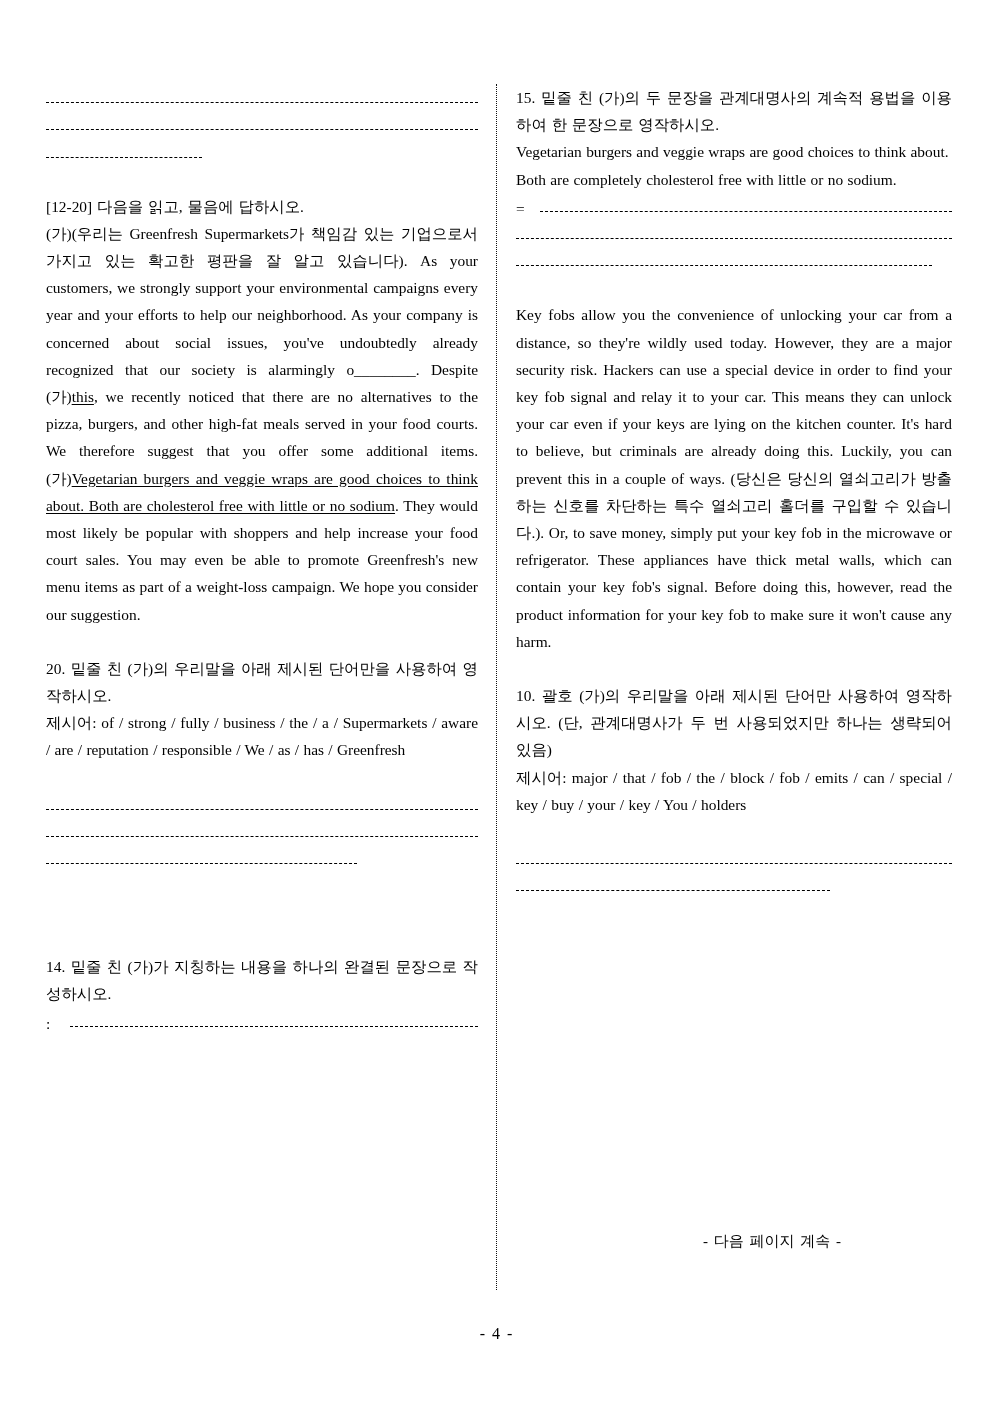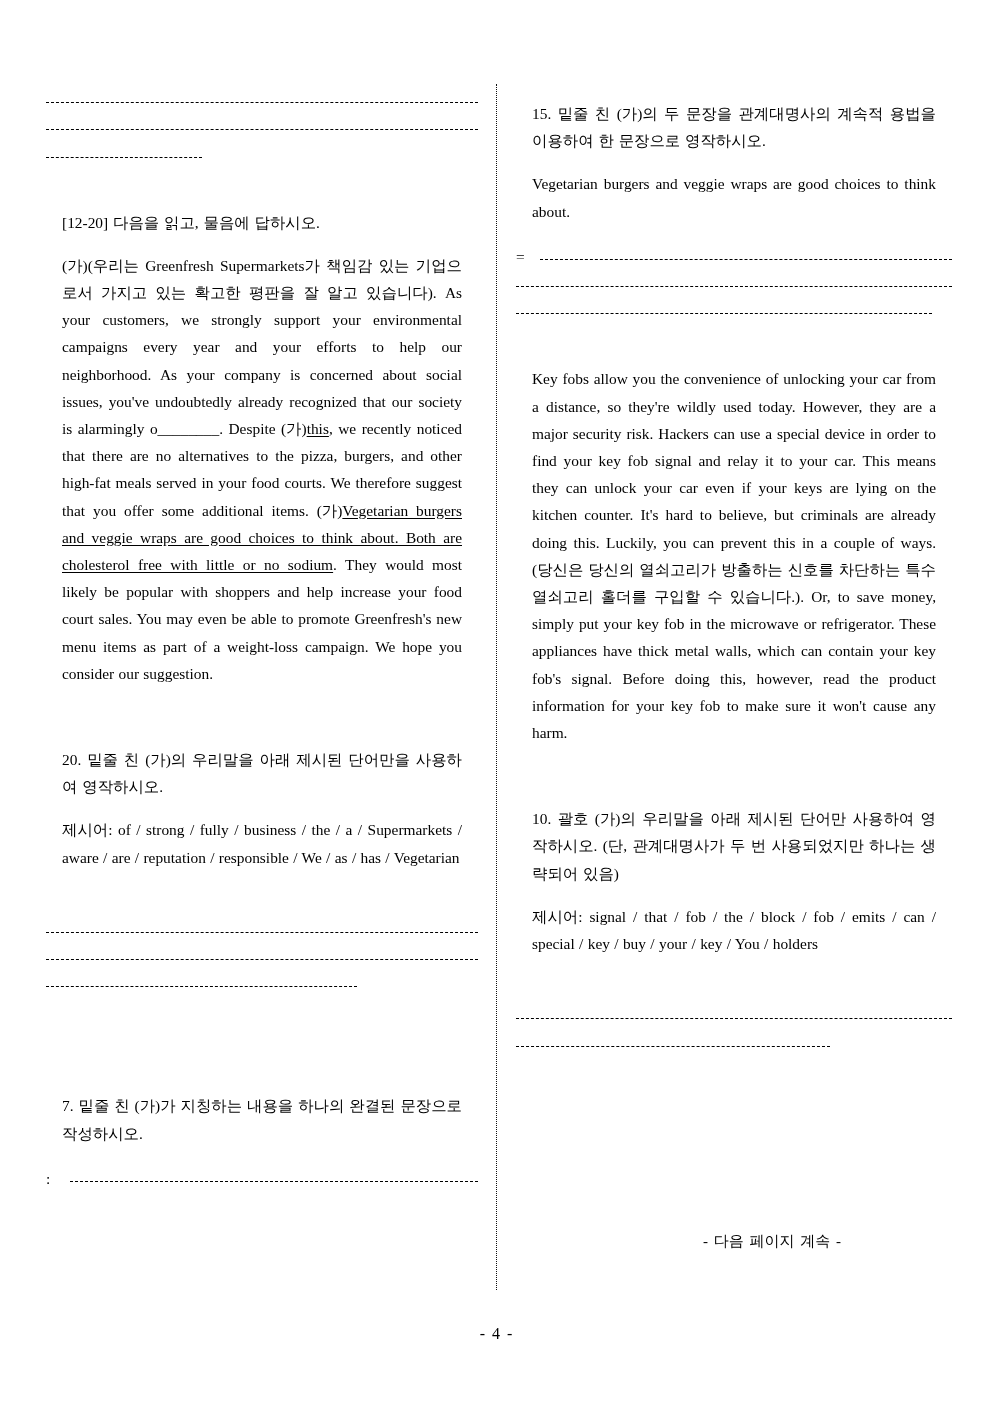--- a/index.html
+++ b/index.html
@@ -44,21 +44,21 @@
     height: 1206px;
     border-left: 1px dotted #111;
   }
 
   
   .para {
     font-size: 15.4px;
     line-height: 27.2px;
     text-align: justify;
     text-justify: inter-word;
-    margin: 16px;
+    margin: 0;
     word-spacing: 0.5px;
   }
   .para.ko { word-spacing: 1px; }
   .gap-md { height: 27px; }
   .gap-xl { height: 54px; }
 
   u.ul { text-decoration: underline; text-underline-offset: 2px; }
 
   
   .ansline {
@@ -132,54 +132,55 @@
 
       <div class="gap-md"></div>
 
       <p class="para ko">[12-20] 다음을 읽고, 물음에 답하시오.</p>
 
       <p class="para"><span>(가)(우리는 Greenfresh Supermarkets가 책임감 있는 기업으로서 가지고 있는 확고한 평판을 잘 알고 있습니다). As your customers, we strongly support your environmental campaigns every year and your efforts to help our neighborhood. As your company is concerned about social issues, you've undoubtedly already recognized that our society is alarmingly o________. Despite (가)</span><u class="ul">this</u><span>, we recently noticed that there are no alternatives to the pizza, burgers, and other high-fat meals served in your food courts. We therefore suggest that you offer some additional items. (가)</span><u class="ul">Vegetarian burgers and veggie wraps are good choices to think about. Both are cholesterol free with little or no sodium</u><span>. They would most likely be popular with shoppers and help increase your food court sales. You may even be able to promote Greenfresh's new menu items as part of a weight-loss campaign. We hope you consider our suggestion.</span></p>
 
       <div class="gap-md"></div>
 
       <p class="para ko">20. 밑줄 친 (가)의 우리말을 아래 제시된 단어만을 사용하여 영작하시오.</p>
-      <p class="para"><span>제시어:</span> <span>of / strong / fully / business / the / a / Supermarkets / aware / are / reputation / responsible / We / as / has / Vegetarian</span></p>
+      <p class="para"><span>제시어:</span> <span>of / strong / fully / business / the / a / Supermarkets / aware / are / reputation / responsible / We / as / has / Greenfresh</span></p>
 
       <div class="gap-md"></div>
 
       <div>
         <div class="ansline w-full">
             <span class="rule"></span>
           </div>
         <div class="ansline w-full">
             <span class="rule"></span>
           </div>
         <div class="ansline w-72">
             <span class="rule"></span>
           </div>
       </div>
 
       <div class="gap-md"></div>
 
 
       <div class="gap-xl"></div>
 
-      <p class="para ko">7. 밑줄 친 (가)가 지칭하는 내용을 하나의 완결된 문장으로 작성하시오.</p>
+      <p class="para ko">14. 밑줄 친 (가)가 지칭하는 내용을 하나의 완결된 문장으로 작성하시오.</p>
 
       <div class="ansline has-lead w-full">
         <span class="lead">:</span>
         <span class="rule"></span>
       </div>
 
     </div>
 
     <div class="col right">
 
       <p class="para ko">15. 밑줄 친 (가)의 두 문장을 관계대명사의 계속적 용법을 이용하여 한 문장으로 영작하시오.</p>
       <p class="para">Vegetarian burgers and veggie wraps are good choices to think about.</p>
+      <p class="para">Both are completely cholesterol free with little or no sodium.</p>
 
       <div>
         <div class="ansline has-lead w-full">
           <span class="lead">=</span>
           <span class="rule"></span>
         </div>
         <div class="ansline w-full">
             <span class="rule"></span>
           </div>
         <div class="ansline w-95">
@@ -188,21 +189,21 @@
       </div>
 
       <div class="gap-md"></div>
 
 
       <p class="para">Key fobs allow you the convenience of unlocking your car from a distance, so they're wildly used today. However, they are a major security risk. Hackers can use a special device in order to find your key fob signal and relay it to your car. This means they can unlock your car even if your keys are lying on the kitchen counter. It's hard to believe, but criminals are already doing this. Luckily, you can prevent this in a couple of ways. (당신은 당신의 열쇠고리가 방출하는 신호를 차단하는 특수 열쇠고리 홀더를 구입할 수 있습니다.). Or, to save money, simply put your key fob in the microwave or refrigerator. These appliances have thick metal walls, which can contain your key fob's signal. Before doing this, however, read the product information for your key fob to make sure it won't cause any harm.</p>
 
       <div class="gap-md"></div>
 
       <p class="para ko">10. 괄호 (가)의 우리말을 아래 제시된 단어만 사용하여 영작하시오. (단, 관계대명사가 두 번 사용되었지만 하나는 생략되어 있음)</p>
-      <p class="para"><span>제시어:</span> <span>signal / that / fob / the / block / fob / emits / can / special / key / buy / your / key / You / holders</span></p>
+      <p class="para"><span>제시어:</span> <span>major / that / fob / the / block / fob / emits / can / special / key / buy / your / key / You / holders</span></p>
 
       <div class="gap-md"></div>
 
       <div>
         <div class="ansline w-full">
             <span class="rule"></span>
           </div>
         <div class="ansline w-72">
             <span class="rule"></span>
           </div>

